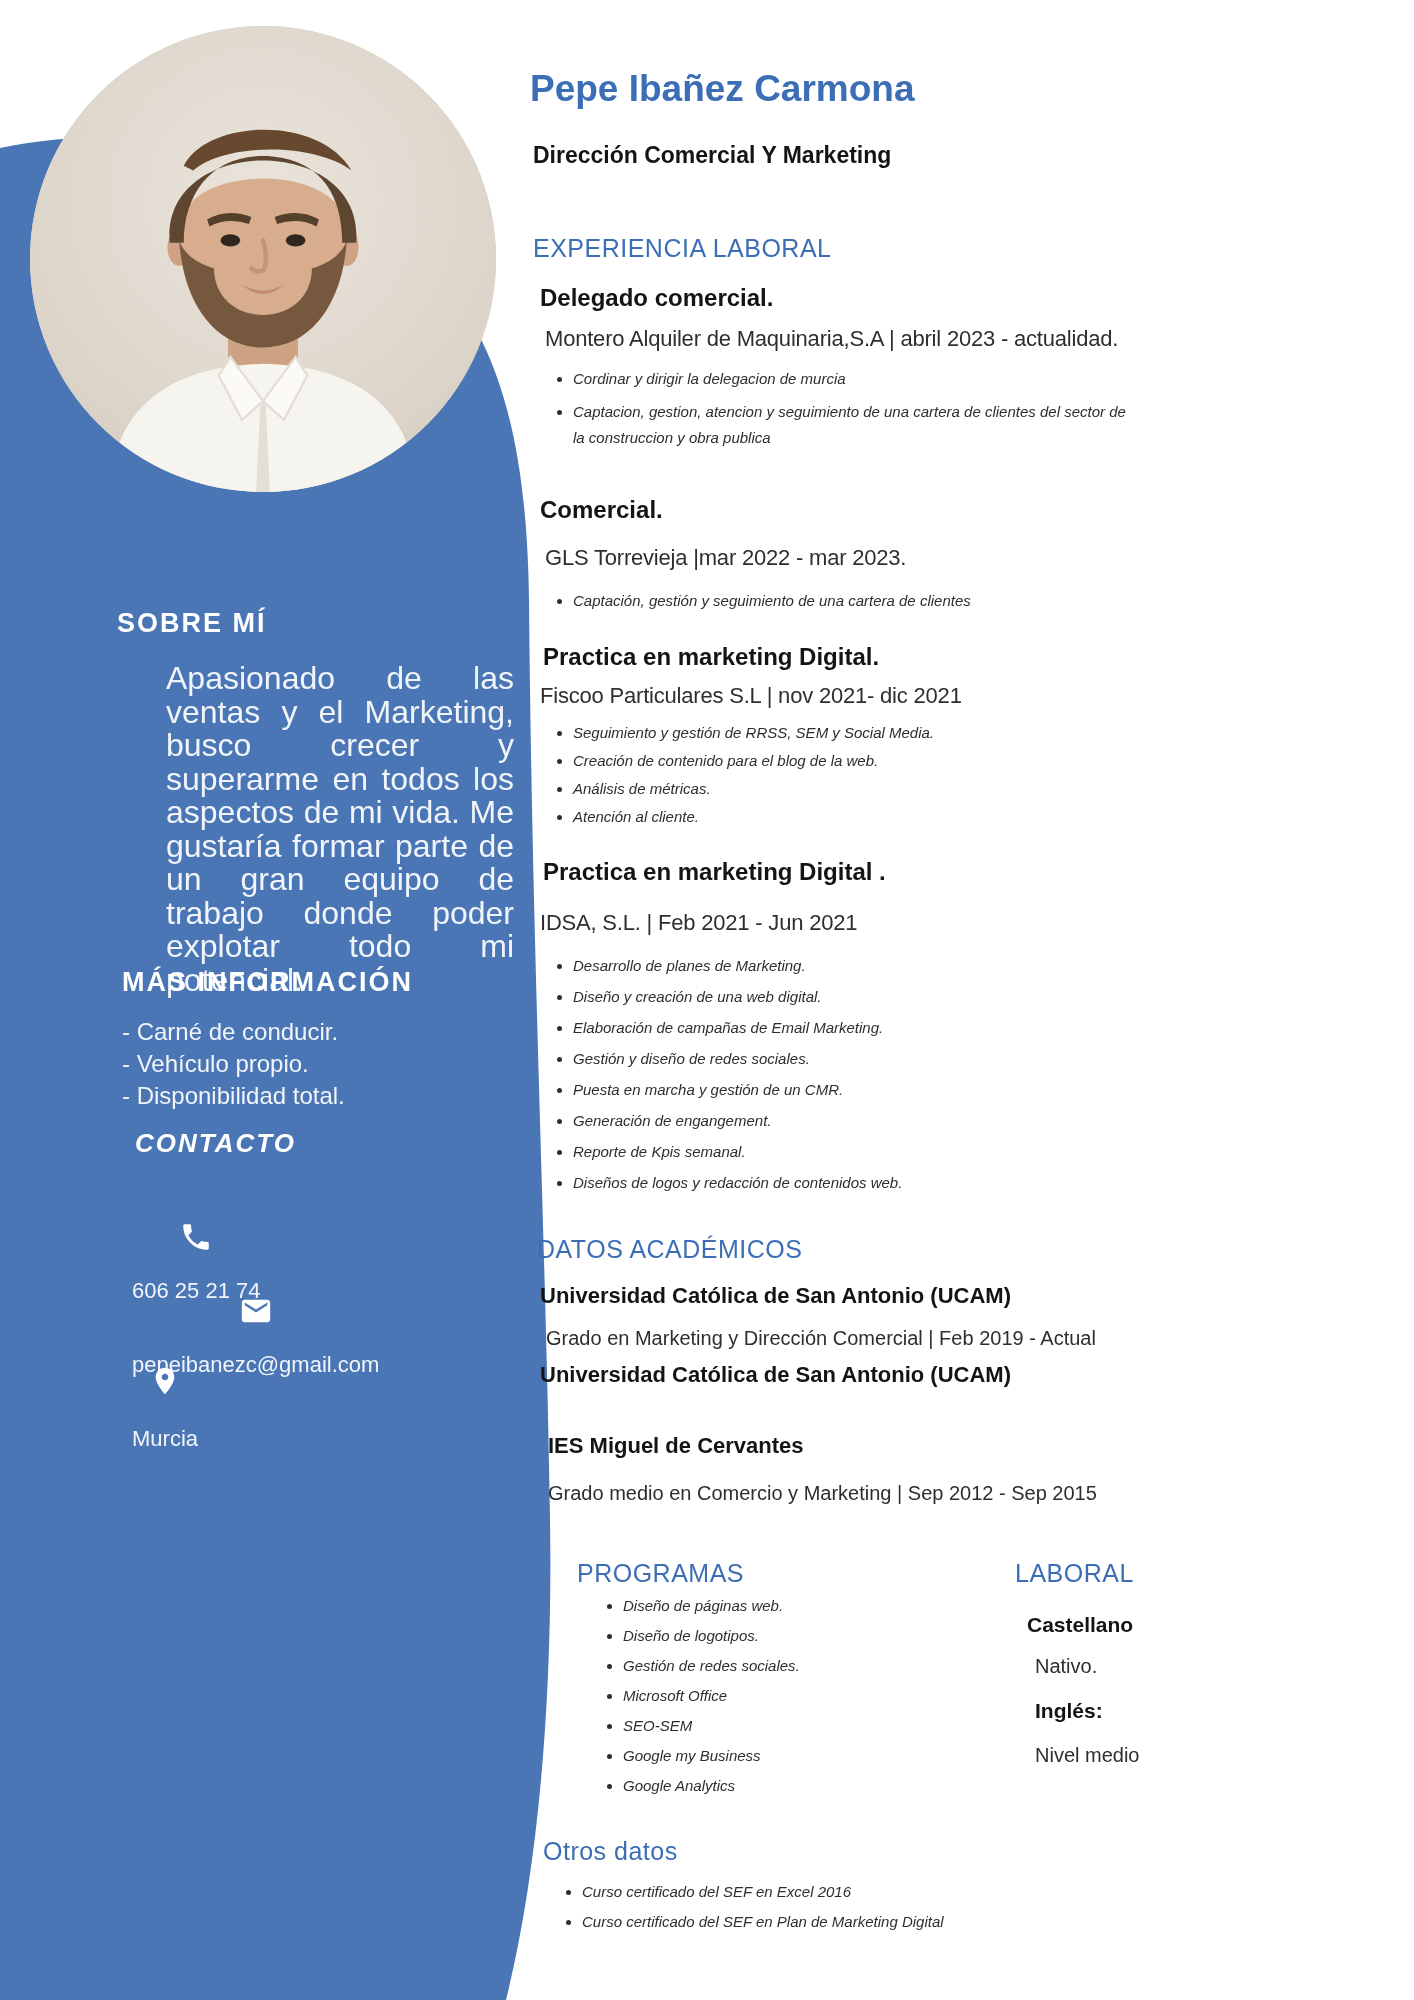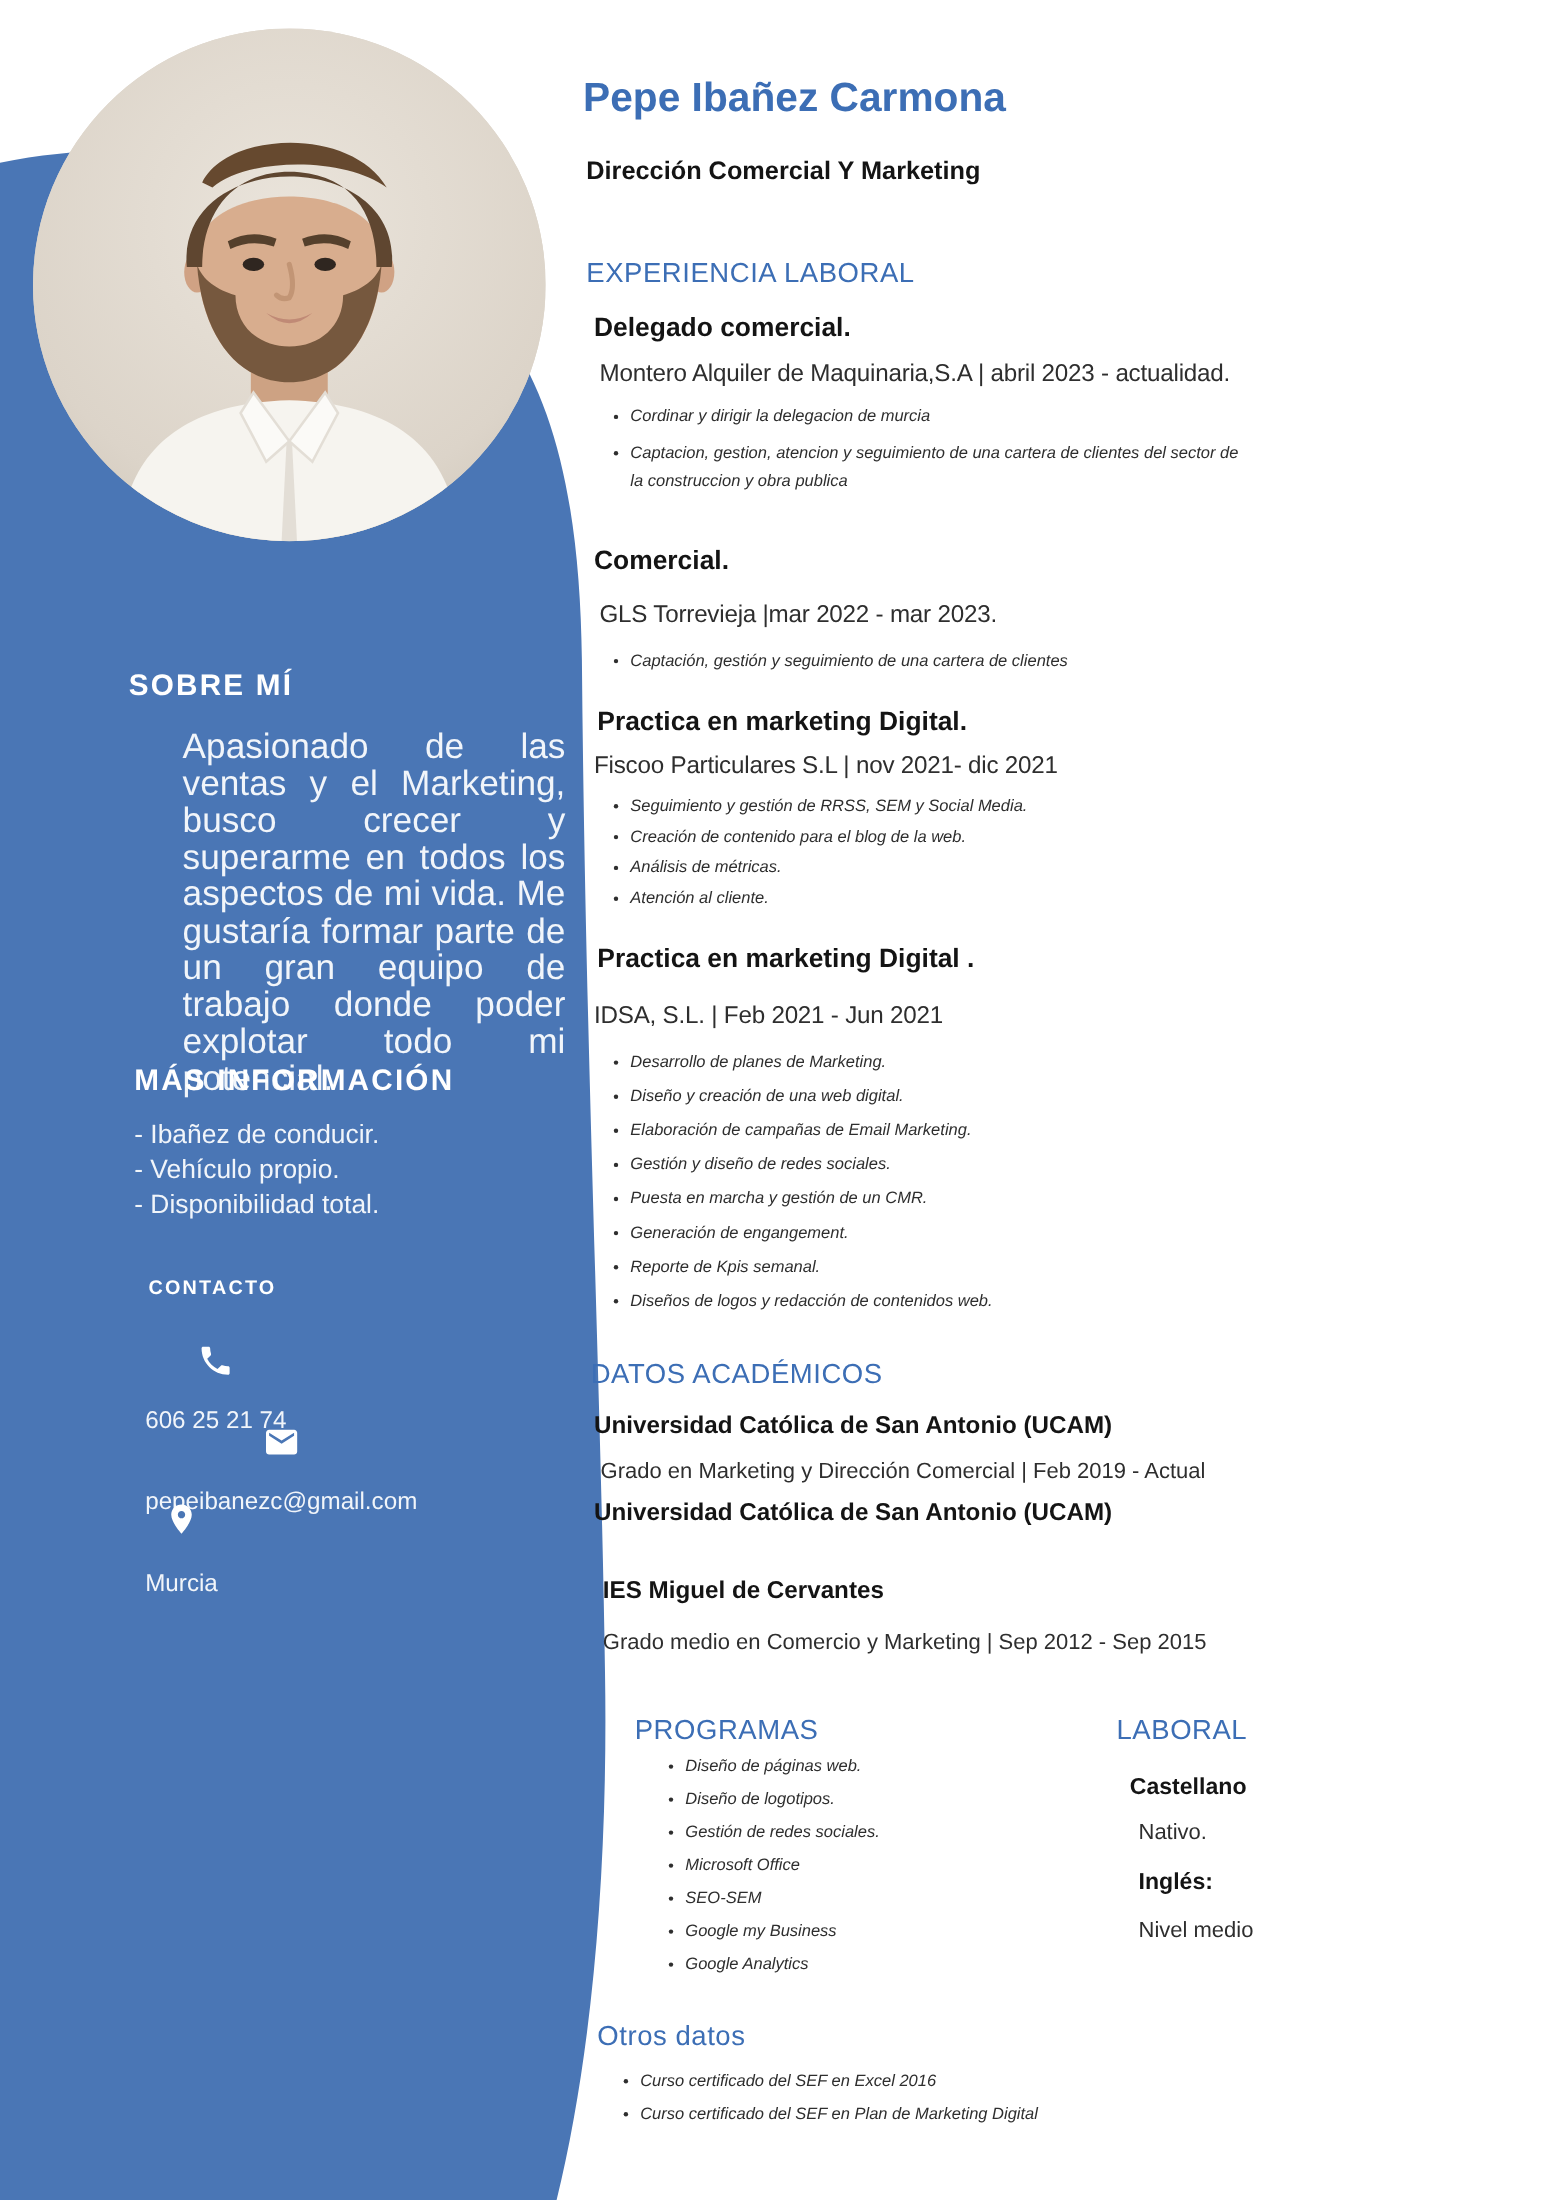--- a/index.html
+++ b/index.html
@@ -93,26 +93,26 @@
 
       <path d="M100 92 q2.5 9 0 13 q-3 1 -5 -1" fill="none" stroke="#c29575" stroke-width="2" stroke-linecap="round"></path>
     </svg>
   </div>
 
   <div class="abs sb-title" style="left:117px;top:608px;">SOBRE MÍ</div>
   <div class="abs sb-para" style="left:130px;top:662px;width:348px;">Apasionado de las ventas y el Marketing, busco crecer y superarme en todos los aspectos de mi vida. Me gustaría formar parte de un gran equipo de trabajo donde poder explotar todo mi potencial.</div>
 
   <div class="abs sb-title" style="left:122px;top:967px;">MÁS INFORMACIÓN</div>
   <div class="abs" style="left:122px;top:1016px;">
-    <div class="sb-item">- Ibañez de conducir.</div>
+    <div class="sb-item">- Carné de conducir.</div>
     <div class="sb-item">- Vehículo propio.</div>
     <div class="sb-item">- Disponibilidad total.</div>
   </div>
 
-  <div class="abs sb-title" style="left:135px;top:1160px;font-size:18px;">CONTACTO</div>
+  <div class="abs sb-title" style="left:135px;top:1128px;font-size:26px;font-style:italic;">CONTACTO</div>
 
   <div class="contact-row" style="top:1220px;height:36px;">
     <span class="cicon">
       <svg width="34" height="34" viewBox="0 0 24 24" fill="#ffffff">
           <path d="M6.62 10.79c1.44 2.83 3.76 5.14 6.59 6.59l2.2-2.21c.27-.26.66-.35 1.01-.24 1.12.37 2.33.57 3.58.57.55 0 1 .45 1 1V20c0 .55-.45 1-1 1-9.39 0-17-7.61-17-17 0-.55.45-1 1-1h3.5c.55 0 1 .45 1 1 0 1.25.2 2.45.57 3.57.11.35.03.74-.25 1.02l-2.2 2.2z"></path>
         </svg>
     </span>
     <span class="clabel">606 25 21 74</span>
   </div>
 

